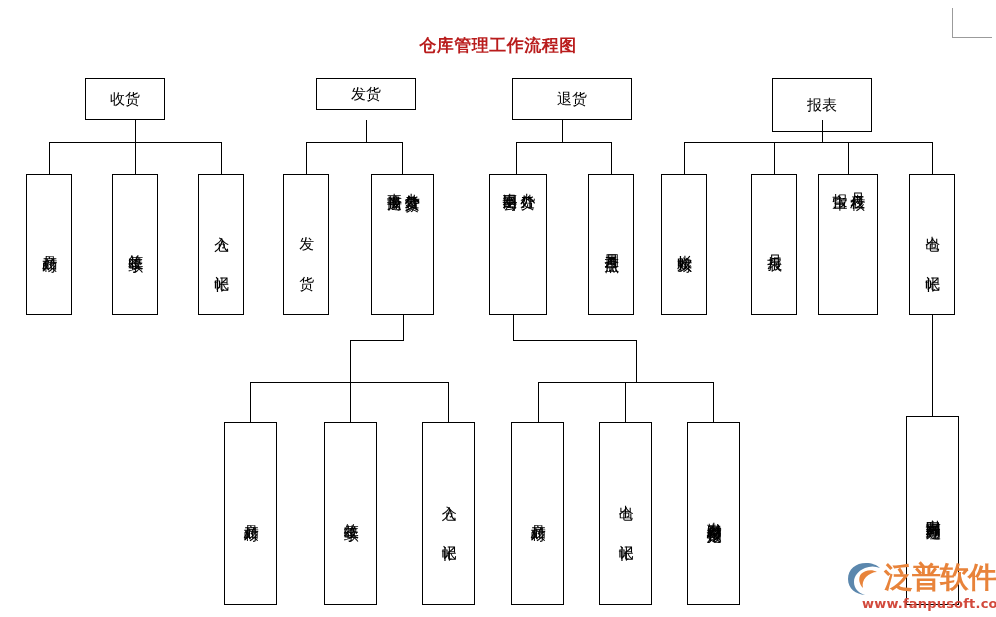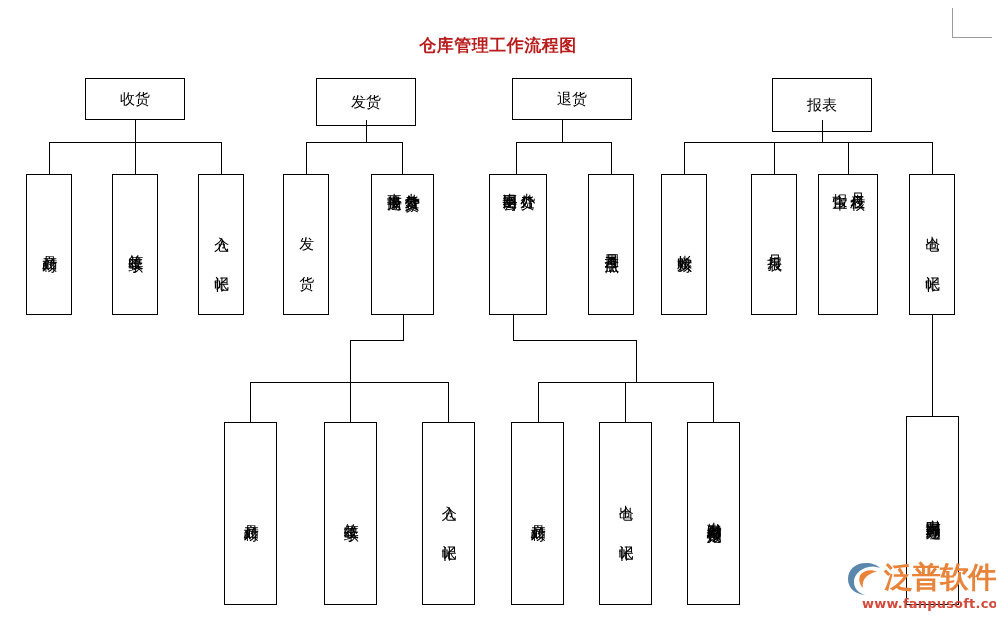--- a/index.html
+++ b/index.html
@@ -142,21 +142,21 @@
 </style>
 </head>
 <body>
 
 <div id="canvas">
 
   <div class="crop-mark" style="left:952px; top:8px; width:40px; height:30px;"></div>
 
   <div id="diagram-title">仓库管理工作流程图</div>
 
-  <div class="node" style="left:85px; top:78px; width:100px; height:42px;">
+  <div class="node" style="left:85px; top:78px; width:80px; height:42px;">
     <div class="label-h">收货</div>
   </div>
 
   <div class="conn v" style="left:135px; top:120px; height:22px;"></div>
 
   <div class="conn h" style="left:49px; top:142px; width:172px;"></div>
 
   <div class="conn v" style="left:49px; top:142px; height:32px;"></div>
   <div class="conn v" style="left:135px; top:142px; height:32px;"></div>
   <div class="conn v" style="left:221px; top:142px; height:32px;"></div>
@@ -170,21 +170,21 @@
     <div class="label-v">
         <span>签收手续</span>
       </div>
   </div>
   <div class="node" style="left:198px; top:174px; width:46px; height:141px;">
     <div class="label-v">
         <span>入仓  记帐</span>
       </div>
   </div>
 
-  <div class="node" style="left:316px; top:78px; width:100px; height:48px;">
+  <div class="node" style="left:316px; top:78px; width:100px; height:32px;">
     <div class="label-h">发货</div>
   </div>
   <div class="conn v" style="left:366px; top:120px; height:22px;"></div>
   <div class="conn h" style="left:306px; top:142px; width:96px;"></div>
   <div class="conn v" style="left:306px; top:142px; height:32px;"></div>
   <div class="conn v" style="left:402px; top:142px; height:32px;"></div>
 
   <div class="node" style="left:283px; top:174px; width:46px; height:141px;">
     <div class="label-v">
         <span>发  货</span>

